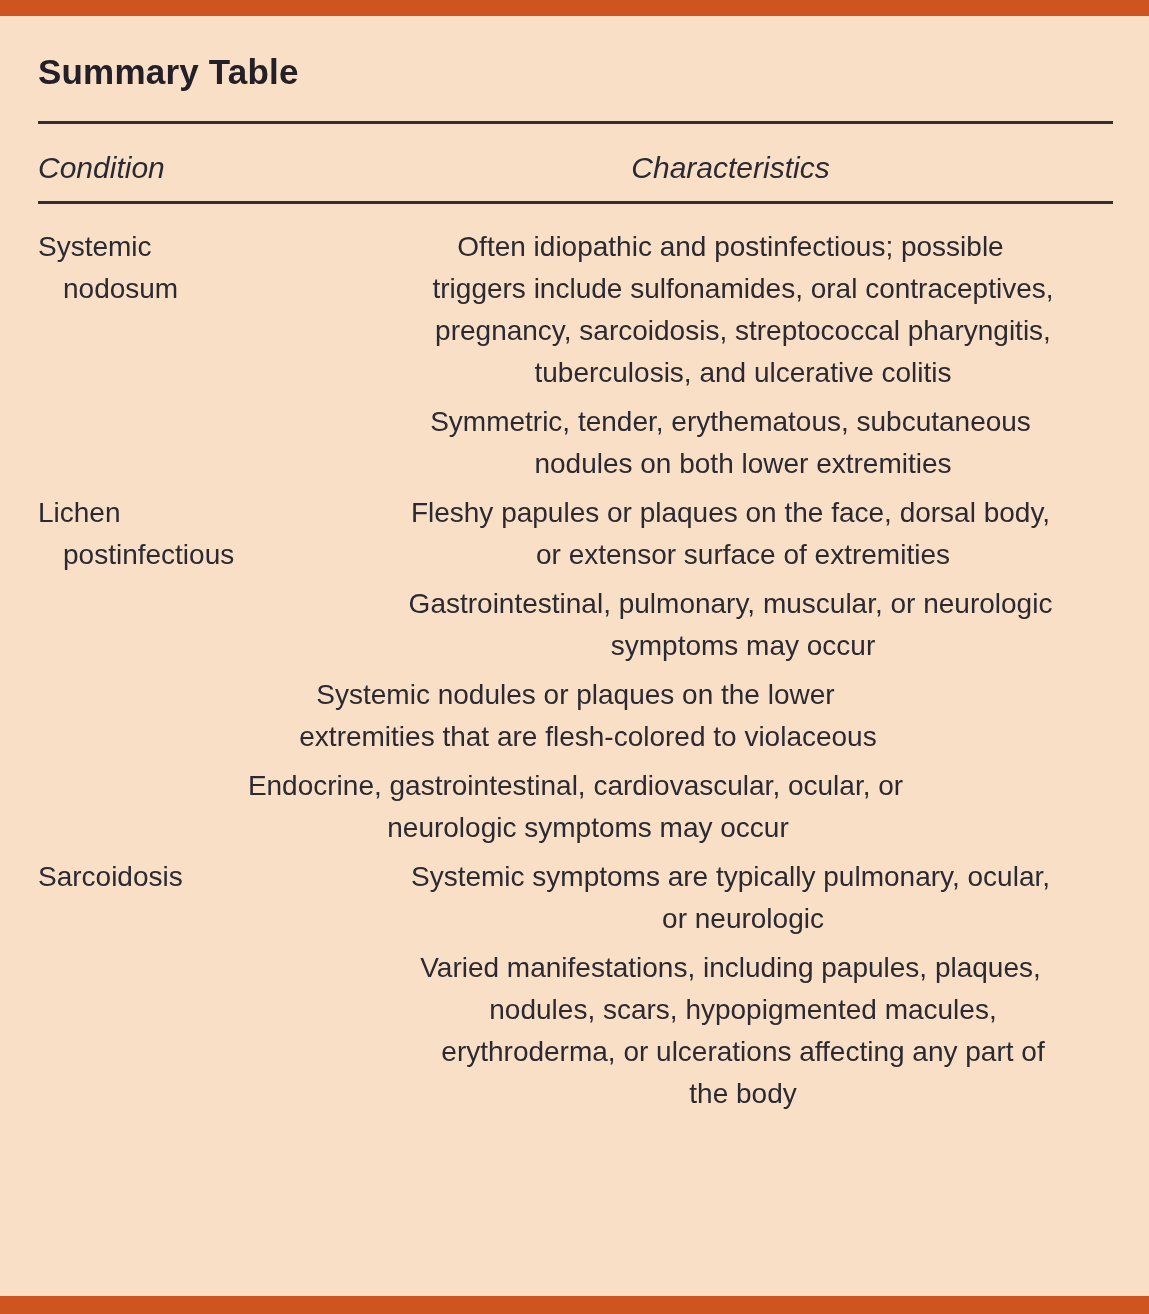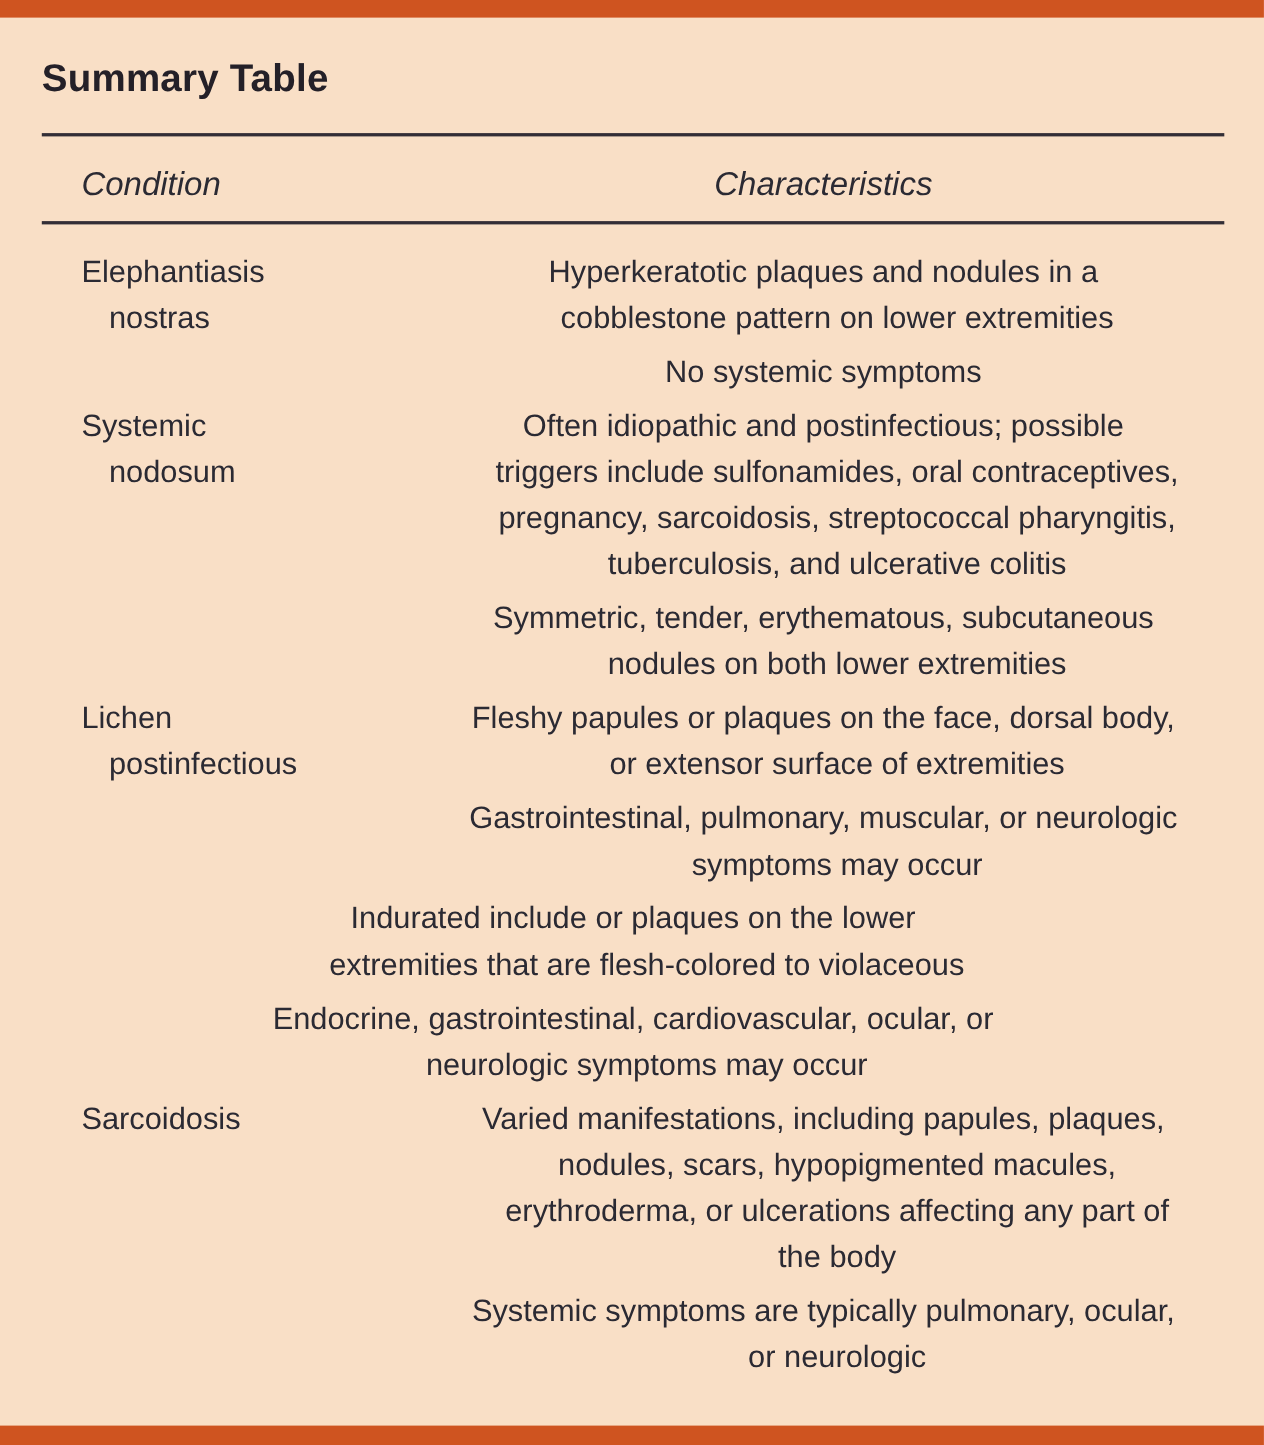--- a/index.html
+++ b/index.html
@@ -47,21 +47,21 @@
   .rule.after-title { margin-top: 27px; }
 
   .header-row {
     display: flex;
     padding: 27px 0 16px 0;
     font-style: italic;
     font-size: 30px;
     line-height: 34px;
     color: #2b2a33;
   }
-  .col1 { width: 310px; flex-shrink: 0; margin-left: 36px; }
+  .col1 { width: 310px; flex-shrink: 0; }
   .col2 { flex: 1; min-width: 0; text-align: center; }
 
   .tbody {
     padding-top: 22px;
     font-size: 28px;
     line-height: 42px;
   }
   .trow { display: flex; }
   .cell { white-space: pre-line; }
   .hang {
@@ -78,50 +78,44 @@
 <div class="content">
   <h1 class="title">Summary Table</h1>
   <hr class="rule after-title">
   <div class="header-row">
     <div class="col1">Condition</div>
     <div class="col2">Characteristics</div>
   </div>
   <hr class="rule">
   <div class="tbody" id="tbody">
       <div class="trow">
-        <div class="col1 cell"><div class="hang">Elephantiasis
-nostras</div></div>
-        <div class="col2 cell"><div class="hang">Hyperkeratotic plaques and nodules in a
-cobblestone pattern on lower extremities</div><div class="hang">No systemic symptoms</div></div>
-      </div>
-      <div class="trow">
         <div class="col1 cell"><div class="hang">Systemic
 nodosum</div></div>
         <div class="col2 cell"><div class="hang">Often idiopathic and postinfectious; possible
 triggers include sulfonamides, oral contraceptives,
 pregnancy, sarcoidosis, streptococcal pharyngitis,
 tuberculosis, and ulcerative colitis</div><div class="hang">Symmetric, tender, erythematous, subcutaneous
 nodules on both lower extremities</div></div>
       </div>
       <div class="trow">
         <div class="col1 cell"><div class="hang">Lichen
 postinfectious</div></div>
         <div class="col2 cell"><div class="hang">Fleshy papules or plaques on the face, dorsal body,
 or extensor surface of extremities</div><div class="hang">Gastrointestinal, pulmonary, muscular, or neurologic
 symptoms may occur</div></div>
       </div>
       <div class="trow">
-        <div class="col2 cell"><div class="hang">Indurated include or plaques on the lower
+        <div class="col2 cell"><div class="hang">Systemic nodules or plaques on the lower
 extremities that are flesh-colored to violaceous</div><div class="hang">Endocrine, gastrointestinal, cardiovascular, ocular, or
 neurologic symptoms may occur</div></div>
       </div>
       <div class="trow">
         <div class="col1 cell"><div class="hang">Sarcoidosis</div></div>
-        <div class="col2 cell"><div class="hang">Varied manifestations, including papules, plaques,
+        <div class="col2 cell"><div class="hang">Systemic symptoms are typically pulmonary, ocular,
+or neurologic</div><div class="hang">Varied manifestations, including papules, plaques,
 nodules, scars, hypopigmented macules,
 erythroderma, or ulcerations affecting any part of
-the body</div><div class="hang">Systemic symptoms are typically pulmonary, ocular,
-or neurologic</div></div>
+the body</div></div>
       </div>
     </div>
 </div>
 
 <div class="bar bottom"></div>
 
 </body></html>

